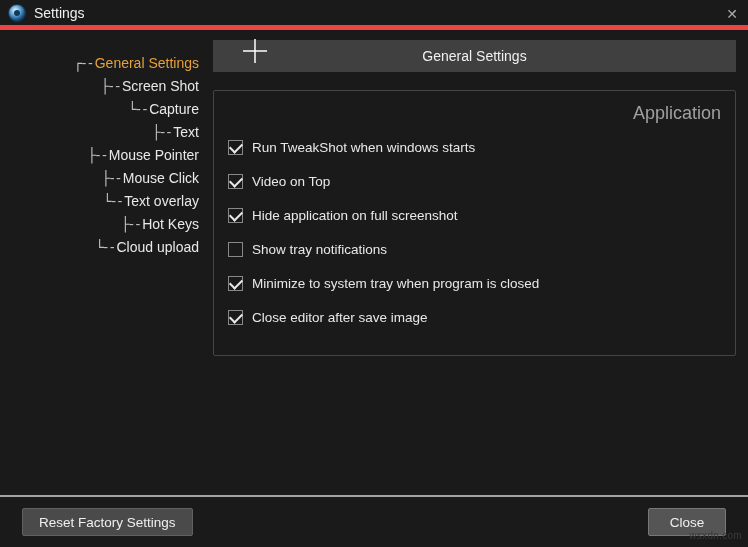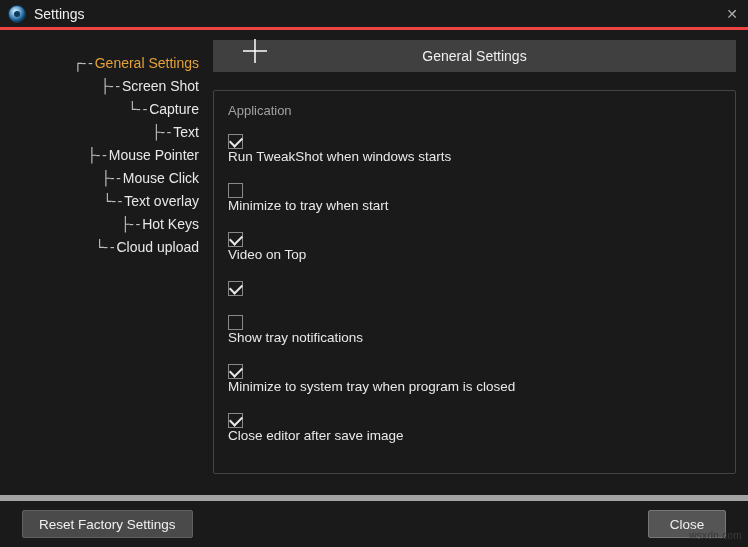--- a/index.html
+++ b/index.html
@@ -9,21 +9,21 @@
       font-family: "Segoe UI", Arial, sans-serif;
       font-size: 14px;
       color: #e8e8e8;
       overflow: hidden;
       position: relative;
     }
     
     .titlebar {
       height: 30px;
       background: #1a1a1a;
-      border-bottom: 3px solid #ef4444;
+      border-bottom: 5px solid #ef4444;
       display: flex;
       align-items: center;
       padding: 0 8px;
       position: relative;
     }
     .app-icon {
       width: 18px; height: 18px;
       border-radius: 50%;
       background: radial-gradient(circle at 40% 35%, #fff 0%, #bfe6ff 10%, #2b6ea3 55%, #0a2b47 80%);
       display: flex; align-items: center; justify-content: center;
@@ -98,28 +98,28 @@
     .plus-icon svg { width: 28px; height: 28px; }
 
     .group-box {
       border: 1px solid #444;
       border-radius: 2px;
       padding: 12px 14px 18px 14px;
       position: relative;
     }
     .group-title {
       color: #a0a0a0;
-      font-size: 13px;
+      font-size: 18px;
       margin-bottom: 16px;
+      text-align: right;
     }
     .check-row {
       display: flex;
       margin: 0 0 19px 0;
       cursor: pointer;
-      flex-direction: column;
     }
     .check-row:last-child { margin-bottom: 12px; }
     .cb {
       width: 15px; height: 15px;
       border: 1px solid #888;
       background: #1a1a1a;
       margin-right: 9px;
       display: flex; align-items: center; justify-content: center;
       flex-shrink: 0;
     }
@@ -131,21 +131,21 @@
       transform: rotate(-45deg) translate(1px,-1px);
     }
     .check-label { color: #e8e8e8; font-size: 13.5px; }
 
     
     .footer {
       position: absolute;
       left: 0; right: 0; bottom: 0;
       height: 52px;
       background: #1a1a1a;
-      border-top: 6px solid #a3a3a3;
+      border-top: 2px solid #a3a3a3;
       display: flex;
       align-items: center;
       padding: 0 22px;
     }
     .btn {
       height: 28px;
       padding: 0 16px;
       background: #4a4a4a;
       border: 1px solid #606060;
       color: #f0f0f0;
@@ -222,29 +222,26 @@
     </div>
 
     <div class="group-box">
       <div class="group-title">Application</div>
 
       <div class="check-row">
         <div class="cb checked"></div>
         <span class="check-label">Run TweakShot when windows starts</span>
       </div>
       <div class="check-row">
-        <div class="cb"></div>
-        <span class="check-label">Minimize to tray when start</span>
-      </div>
-      <div class="check-row">
         <div class="cb checked"></div>
         <span class="check-label">Video on Top</span>
       </div>
       <div class="check-row">
         <div class="cb checked"></div>
+        <span class="check-label">Hide application on full screenshot</span>
       </div>
       <div class="check-row">
         <div class="cb"></div>
         <span class="check-label">Show tray notifications</span>
       </div>
       <div class="check-row">
         <div class="cb checked"></div>
         <span class="check-label">Minimize to system tray when program is closed</span>
       </div>
       <div class="check-row">

